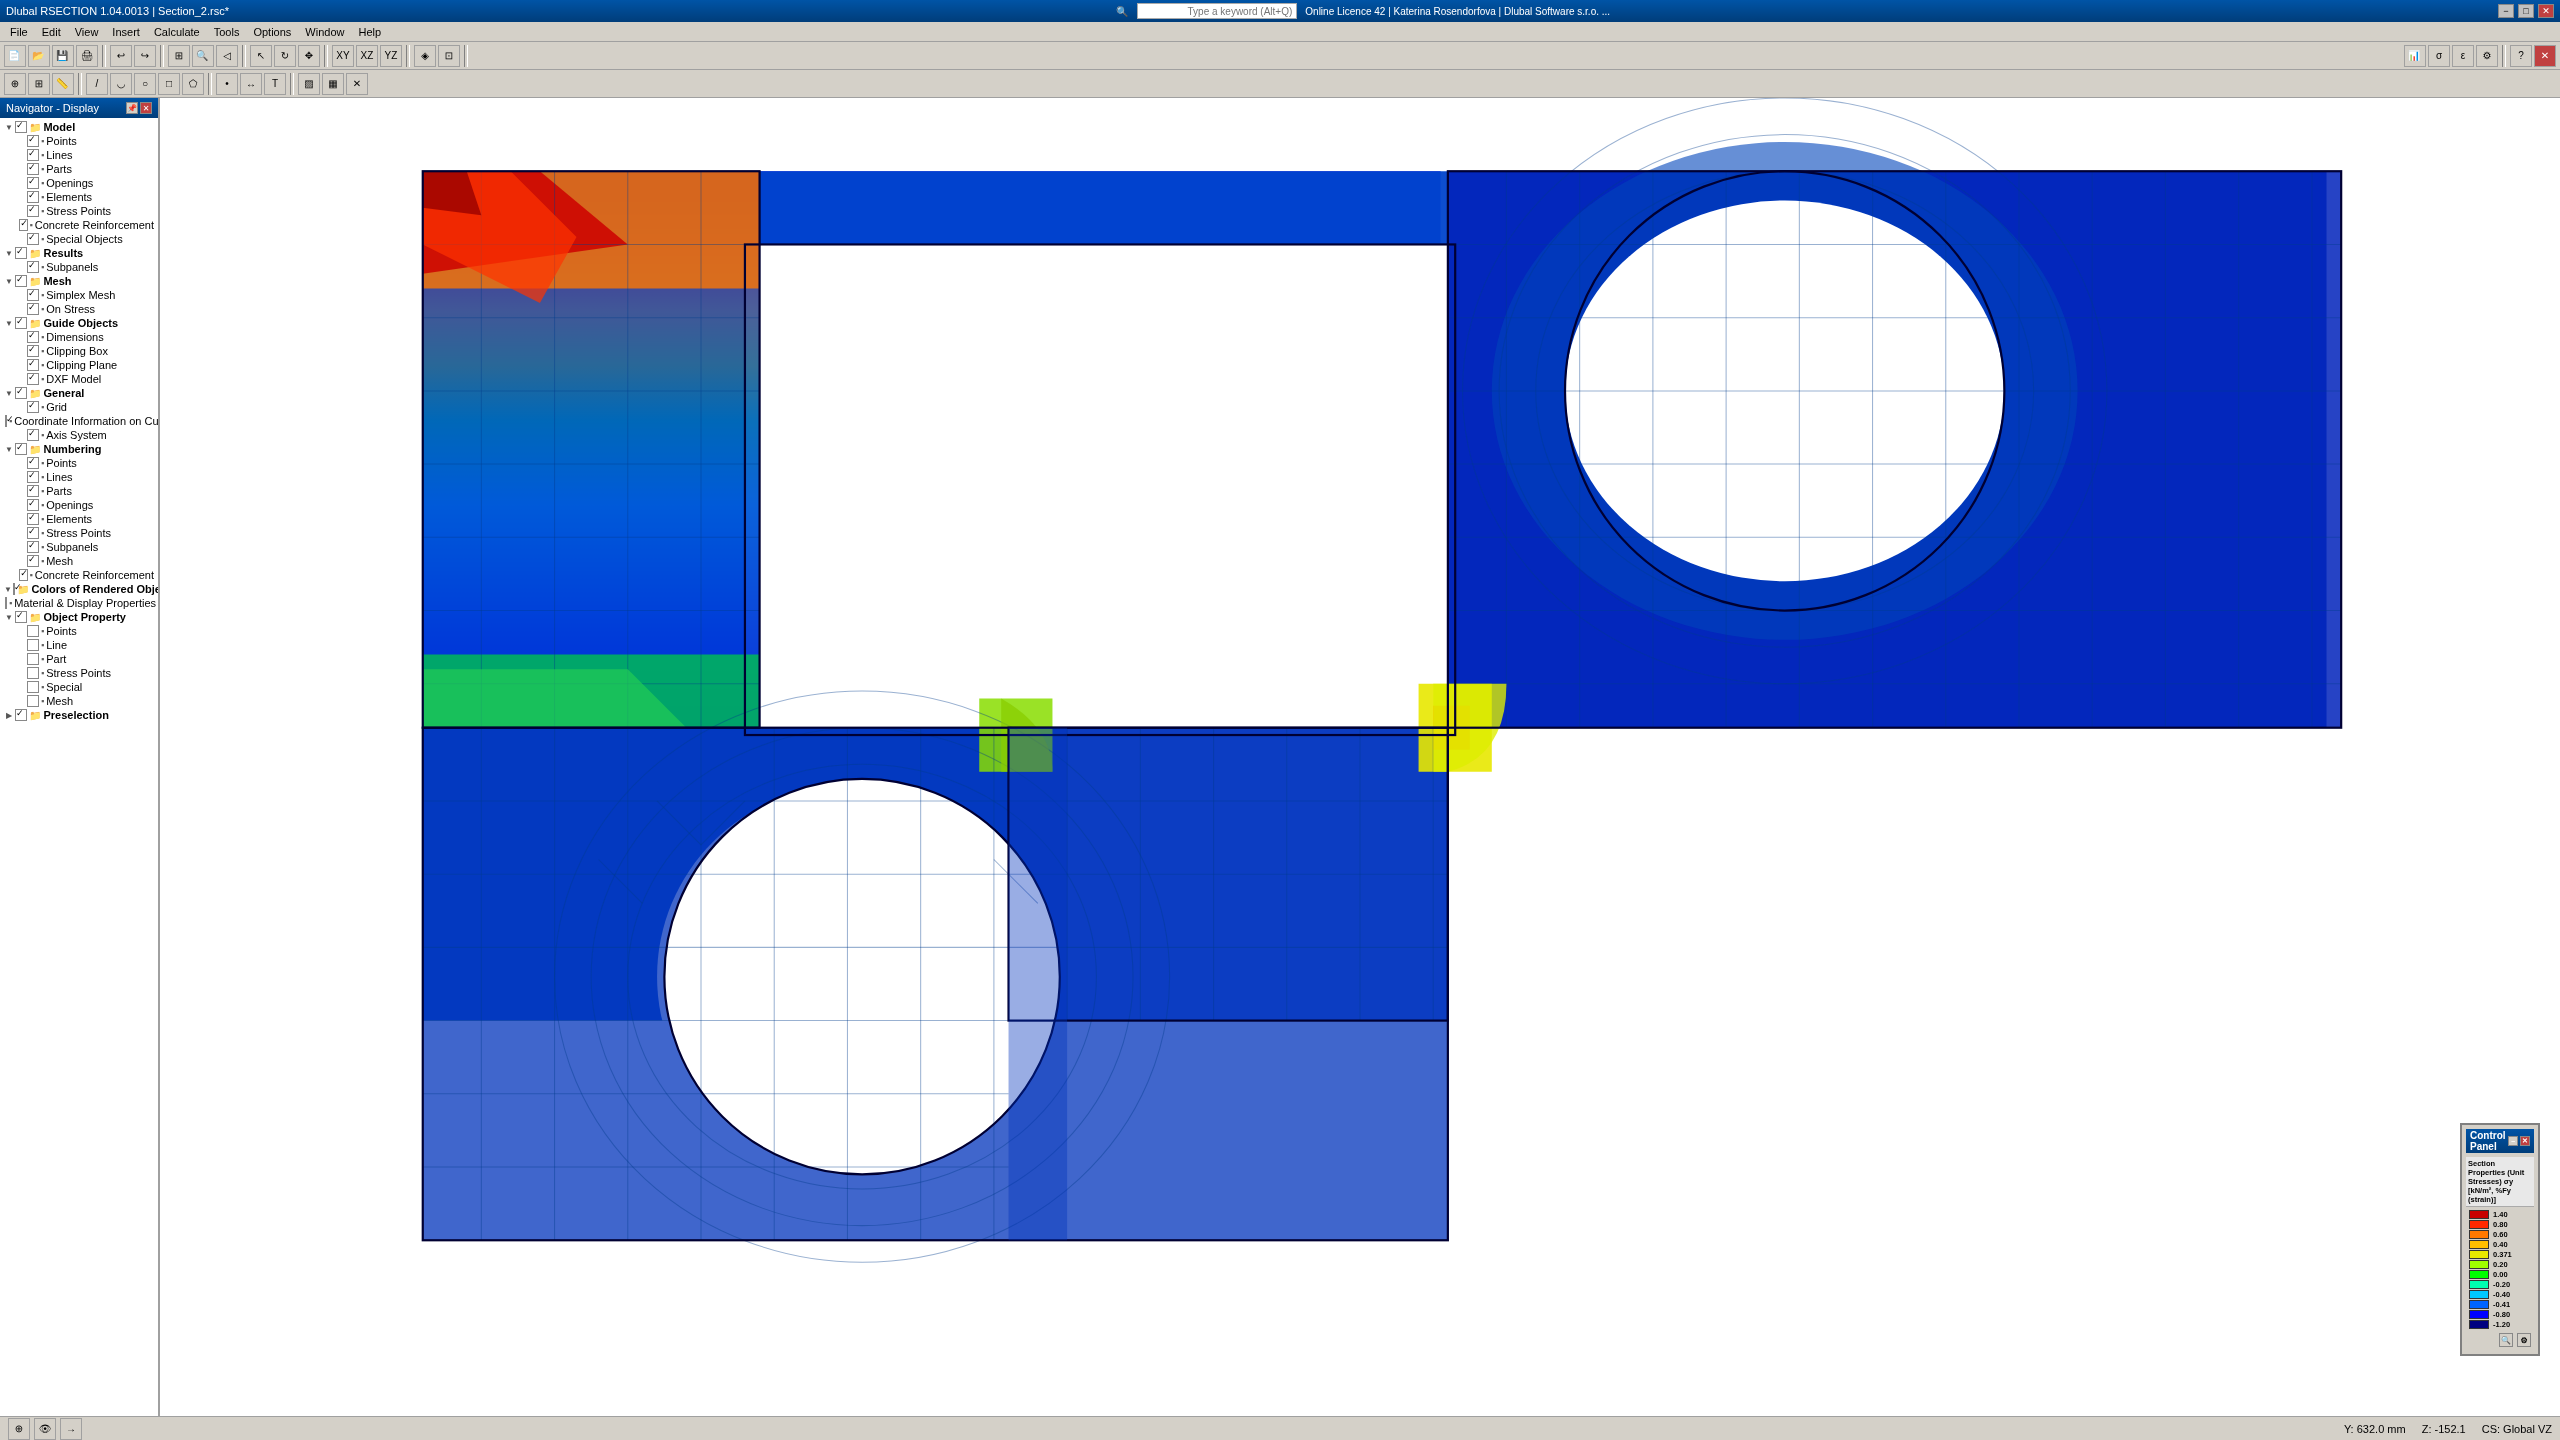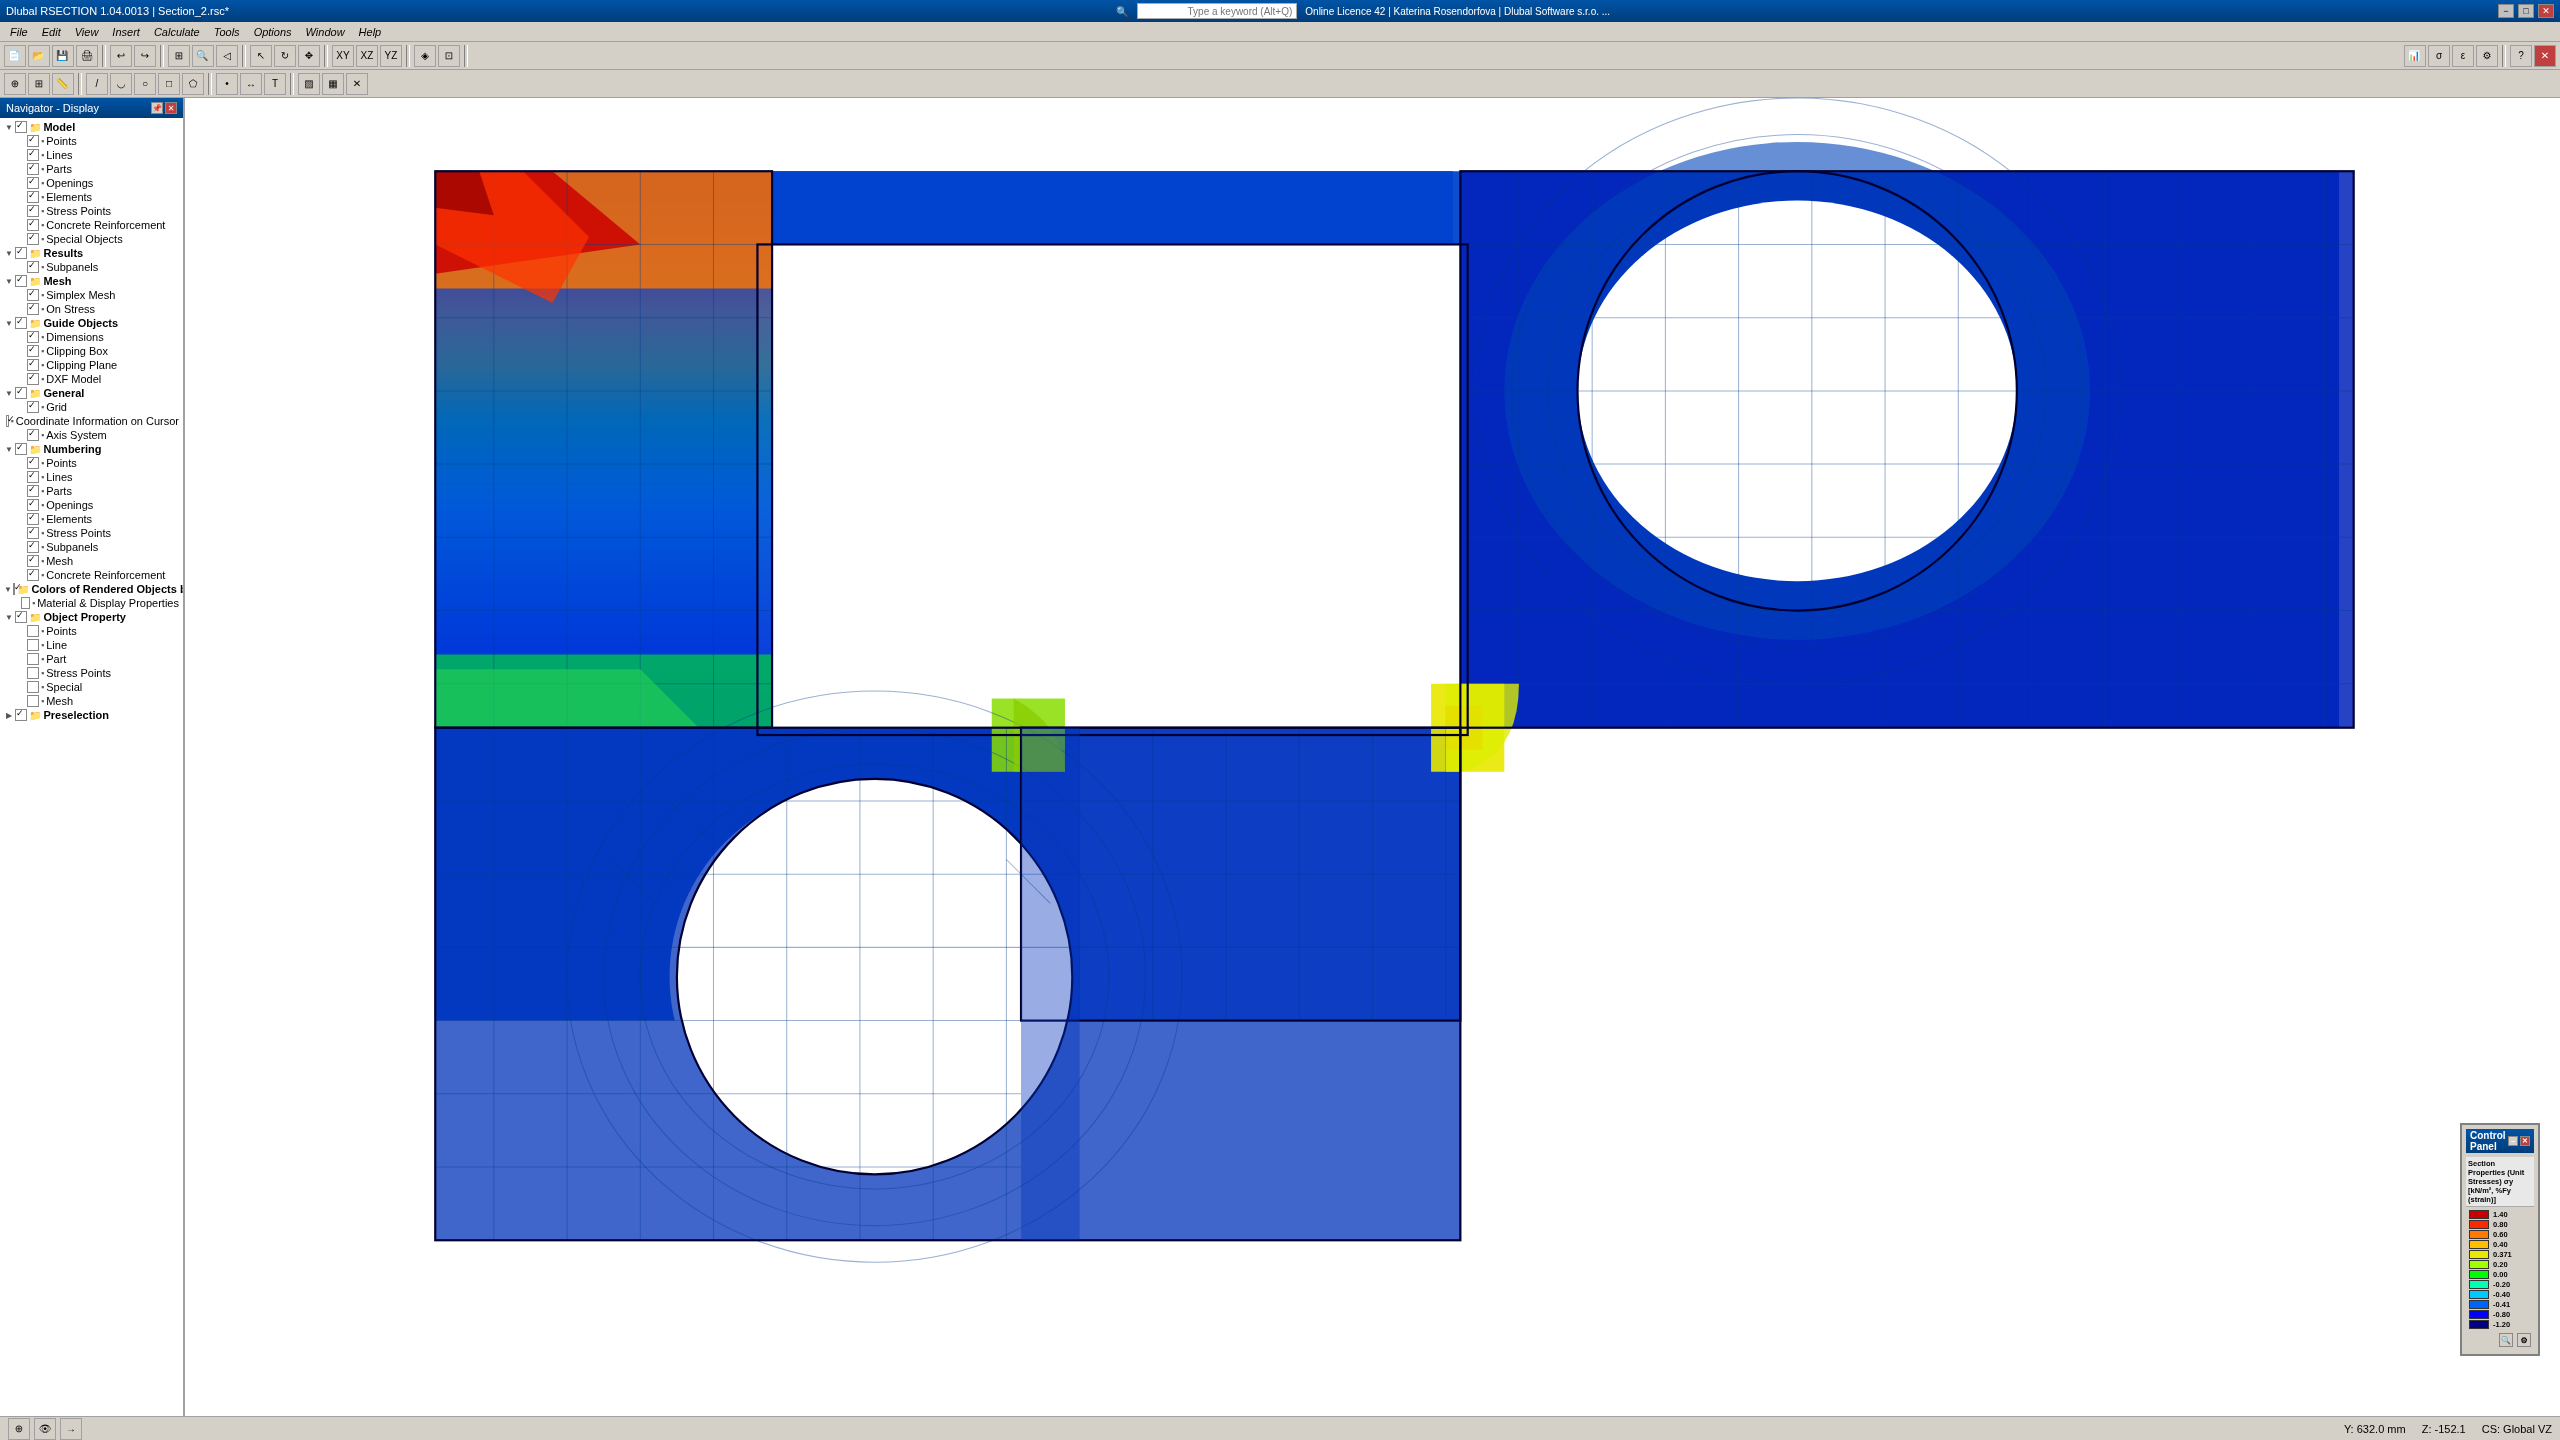--- a/index.html
+++ b/index.html
@@ -5,32 +5,32 @@
     * { margin: 0; padding: 0; box-sizing: border-box; }
     body { width: 2560px; height: 1440px; overflow: hidden; background: #d4d0c8; font-family: 'Segoe UI', Tahoma, Arial, sans-serif; font-size: 11px; color: #000; }
     
     
     #title-bar { height: 22px; background: linear-gradient(to bottom, #0054a6, #003d7a); display: flex; align-items: center; justify-content: space-between; padding: 0 6px; color: #fff; font-size: 11px; }
     #title-bar .win-controls { display: flex; gap: 4px; }
     #title-bar .win-btn { width: 16px; height: 14px; background: #c0c0c0; border: 1px solid #888; font-size: 9px; display: flex; align-items: center; justify-content: center; cursor: pointer; color: #000; }
     
     
     #menu-bar { height: 20px; background: #d4d0c8; display: flex; align-items: center; padding: 0 4px; gap: 2px; border-bottom: 1px solid #a0a0a0; }
-    .menu-item { padding: 2px 6px; cursor: pointer; font-size: 11px; font-style: italic; }
+    .menu-item { padding: 2px 6px; cursor: pointer; font-size: 11px; }
     
     
     #toolbar { height: 28px; background: #d4d0c8; display: flex; align-items: center; padding: 2px 4px; gap: 2px; border-bottom: 1px solid #a0a0a0; flex-wrap: wrap; }
     .tb-btn { width: 22px; height: 22px; background: #d4d0c8; border: 1px solid #a0a0a0; display: flex; align-items: center; justify-content: center; cursor: pointer; font-size: 10px; }
     .tb-separator { width: 4px; height: 22px; border-left: 1px solid #808080; border-right: 1px solid #fff; margin: 0 2px; }
     
     
     #main-layout { display: flex; height: calc(1440px - 22px - 20px - 28px - 28px - 24px); }
     
     
-    #navigator { width: 185px; background: #d4d0c8; border-right: 2px solid #a0a0a0; display: flex; flex-direction: column; overflow: hidden; }
+    #navigator { width: 160px; background: #d4d0c8; border-right: 2px solid #a0a0a0; display: flex; flex-direction: column; overflow: hidden; }
     #nav-header { background: linear-gradient(to bottom, #0054a6, #003d7a); color: #fff; padding: 2px 6px; font-size: 11px; display: flex; align-items: center; justify-content: space-between; height: 20px; }
     #nav-tree { flex: 1; overflow-y: auto; overflow-x: hidden; background: #fff; padding: 2px; }
     .tree-item { display: flex; align-items: center; padding: 1px 2px; cursor: pointer; white-space: nowrap; font-size: 11px; }
     .tree-item .indent { display: inline-block; }
     .tree-item .expand-icon { width: 10px; height: 10px; display: inline-flex; align-items: center; justify-content: center; font-size: 8px; color: #555; margin-right: 1px; }
     .tree-item .check { width: 12px; height: 12px; border: 1px solid #888; background: #fff; display: inline-block; margin-right: 2px; position: relative; }
     .tree-item .check.checked::after { content: '✓'; font-size: 9px; position: absolute; top: -2px; left: 0; color: #000; }
     .tree-item .folder-icon { color: #f0c040; margin-right: 2px; font-size: 10px; }
     .tree-item .item-icon { color: #606060; margin-right: 2px; font-size: 9px; }
     .tree-item .label { font-size: 11px; }

